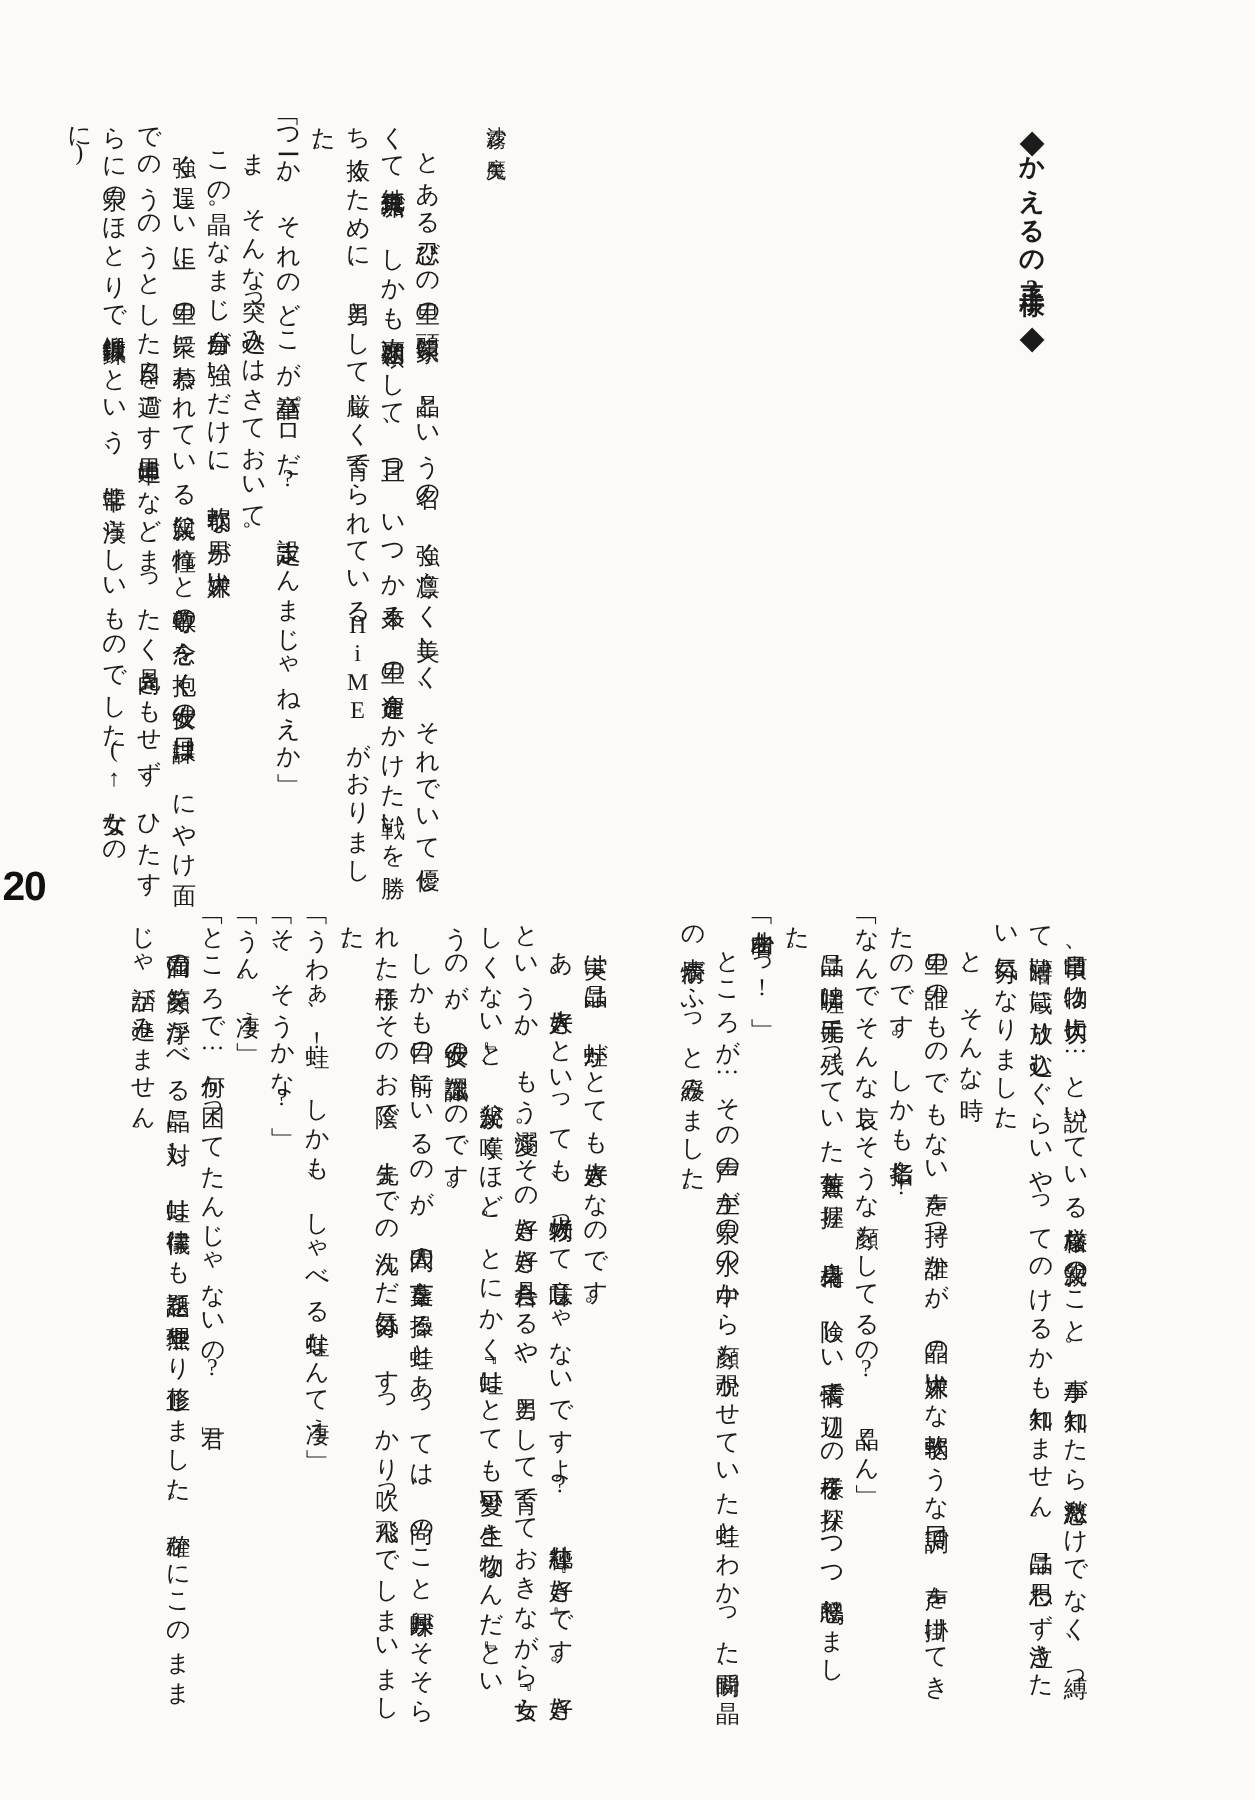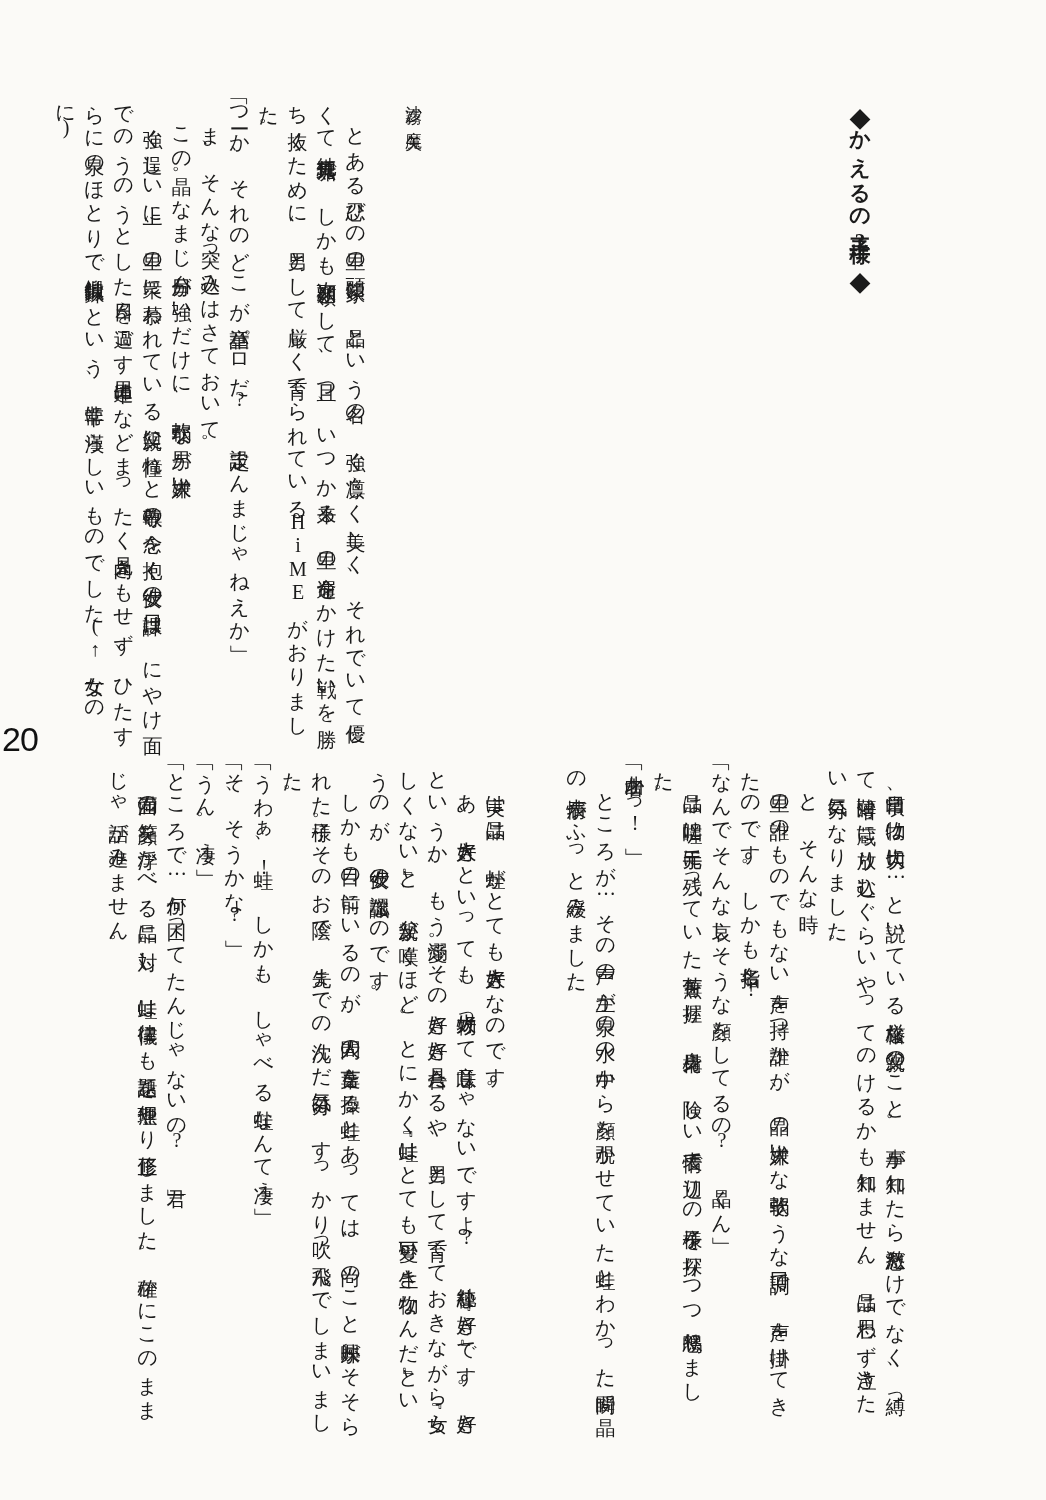--- a/index.html
+++ b/index.html
@@ -44,21 +44,21 @@
   }
   
   .band-upper section.first { margin-block-end: 80px; }
   .band-lower section.first { margin-block-end: 52px; }
 
   .page-number {
     position: absolute;
     left: 2px;
     top: 720px;
     font-family: "Liberation Sans", sans-serif;
-    font-weight: normal;
+    font-weight: bold;
     font-size: 34px;
     letter-spacing: -1px;
     color: #111;
   }
 </style>
 </head>
 <body>
 
 <div class="page">
 

